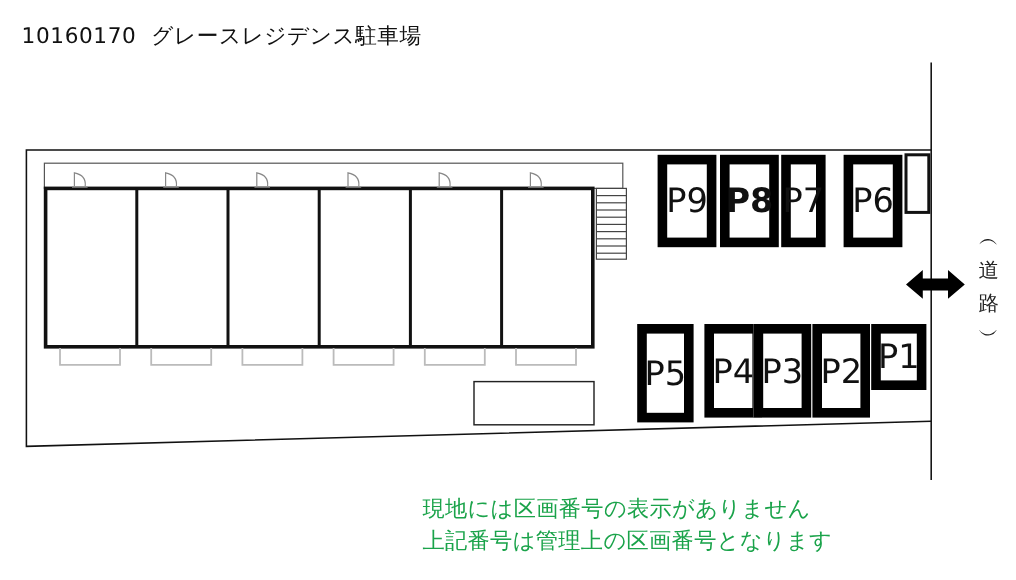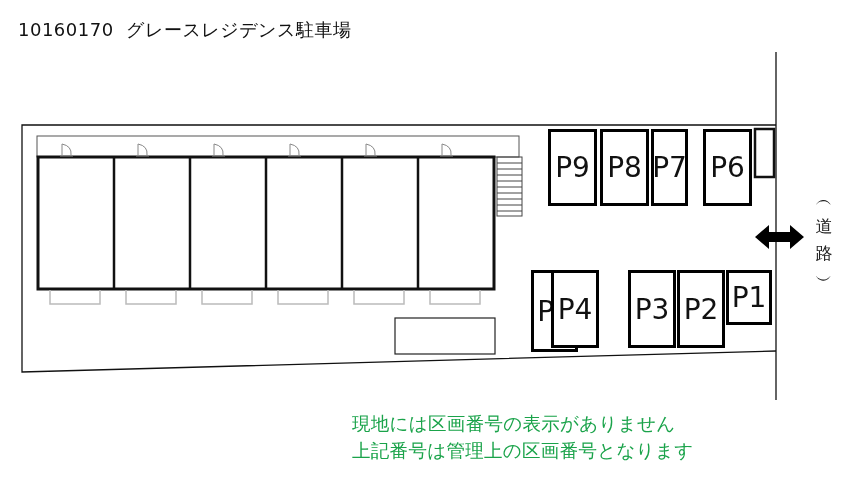--- a/index.html
+++ b/index.html
@@ -1,19 +1,19 @@
 <!DOCTYPE html>
 <html><head>
 <meta charset="utf-8">
 <style>
   html, body { margin:0; padding:0; background:#ffffff; }
   body { width:847px; height:483px; position:relative; overflow:hidden; font-family:"DejaVu Sans", sans-serif; }
   .title { position:absolute; left:18px; top:18px; font-size:18px; color:#111; letter-spacing:0.5px; white-space:pre; }
   svg.map { position:absolute; left:0; top:0; }
-  .slot { position:absolute; border:3px solid #000000; box-sizing:border-box; background:#fff;
+  .slot { position:absolute; border:8px solid #000000; box-sizing:border-box; background:#fff;
           display:flex; align-items:center; justify-content:center; font-family:"DejaVu Sans", sans-serif;
           font-size:28px; color:#111; }
   .road { position:absolute; left:813px; top:186px; width:22px; font-size:17px; color:#222;
           display:flex; flex-direction:column; align-items:center; line-height:27px; }
   .note { position:absolute; left:352px; font-size:18.5px; color:#1aa34a; white-space:nowrap; letter-spacing:0.3px; }
 </style>
 </head>
 <body>
 
 <div class="title"><span>10160170</span>  <span>グレースレジデンス駐車場</span></div>
@@ -77,26 +77,26 @@
   <rect x="395" y="318" width="100" height="36" fill="none" stroke="#222" stroke-width="1.2"></rect>
 
   <rect x="755" y="129" width="19" height="48" fill="#fff" stroke="#111" stroke-width="2.5"></rect>
 
   <g fill="#000">
     <polygon points="755,237 769,225 769,232 790,232 790,225 804,237 790,249 790,242 769,242 769,249"></polygon>
   </g>
 </svg>
 
 <div class="slot" style="left:548px;top:129px;width:49px;height:77px;">P9</div>
-<div class="slot" style="left:600px;top:129px;width:49px;height:77px;">P8</div>
+<div class="slot" style="left:600px;top:129px;width:49px;height:77px;font-weight:bold;">P8</div>
 <div class="slot" style="left:651px;top:129px;width:37px;height:77px;">P7</div>
 <div class="slot" style="left:703px;top:129px;width:49px;height:77px;">P6</div>
 
 <div class="slot" style="left:531px;top:270px;width:47px;height:82px;">P5</div>
-<div class="slot" style="left:551px;top:270px;width:48px;height:78px;">P4</div>
+<div class="slot" style="left:587px;top:270px;width:48px;height:78px;">P4</div>
 <div class="slot" style="left:628px;top:270px;width:48px;height:78px;">P3</div>
 <div class="slot" style="left:677px;top:270px;width:48px;height:78px;">P2</div>
 <div class="slot" style="left:726px;top:270px;width:46px;height:55px;">P1</div>
 
 <div class="road">
   <span>︵</span>
   <span>道</span>
   <span>路</span>
   <span>︶</span>
 </div>

